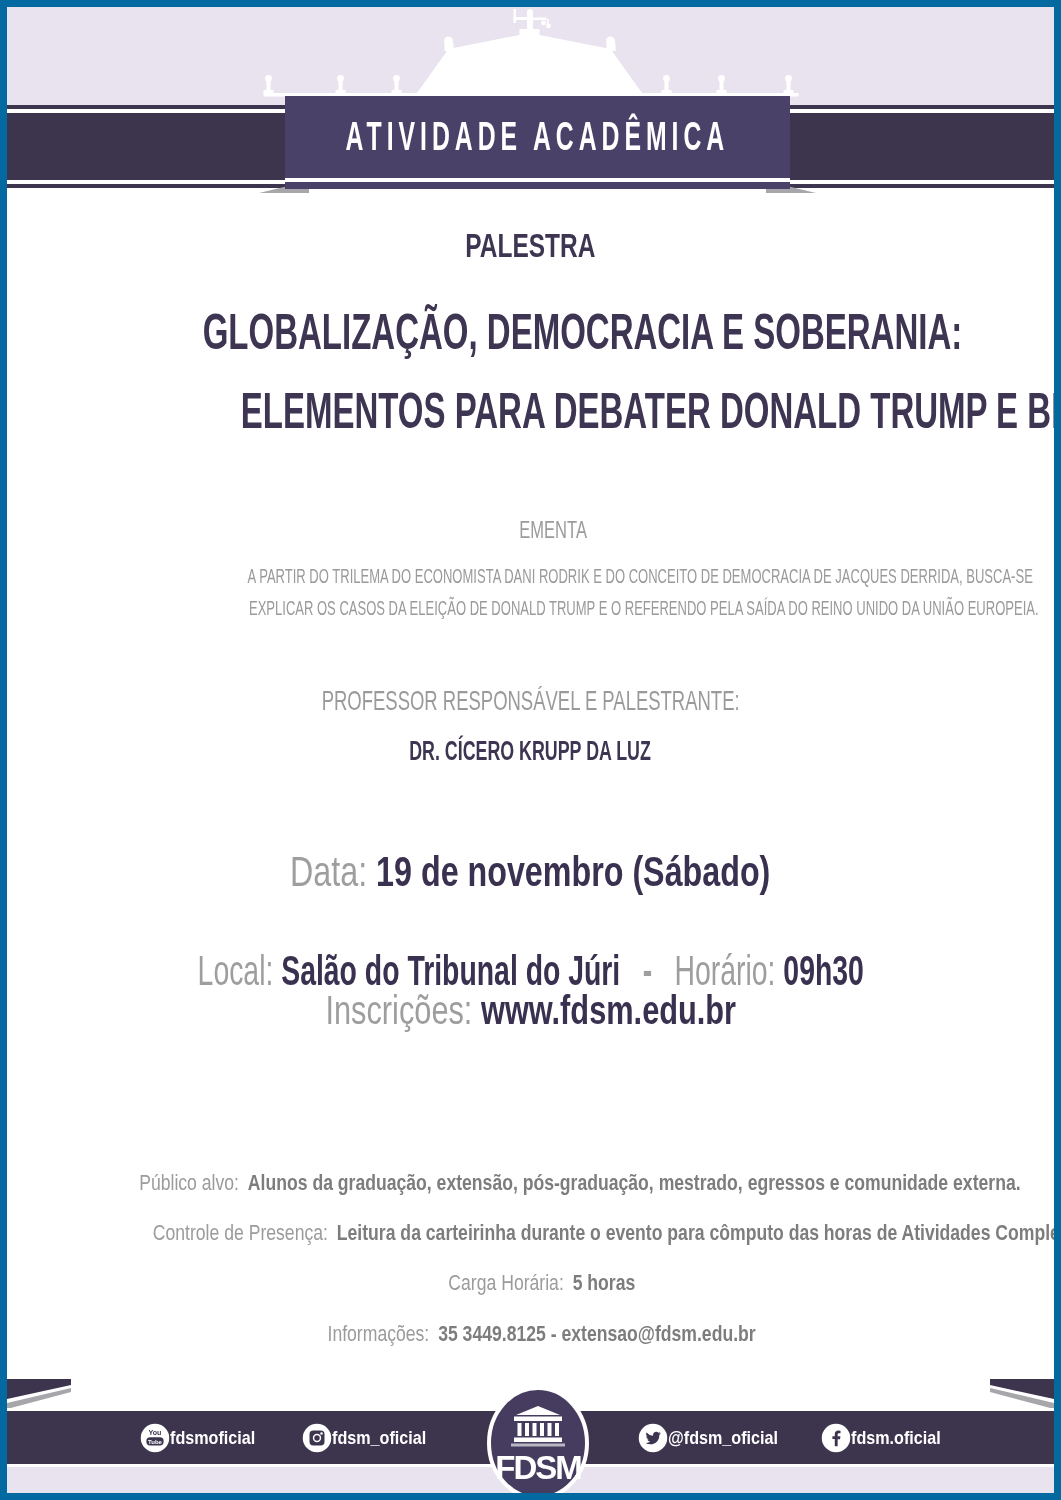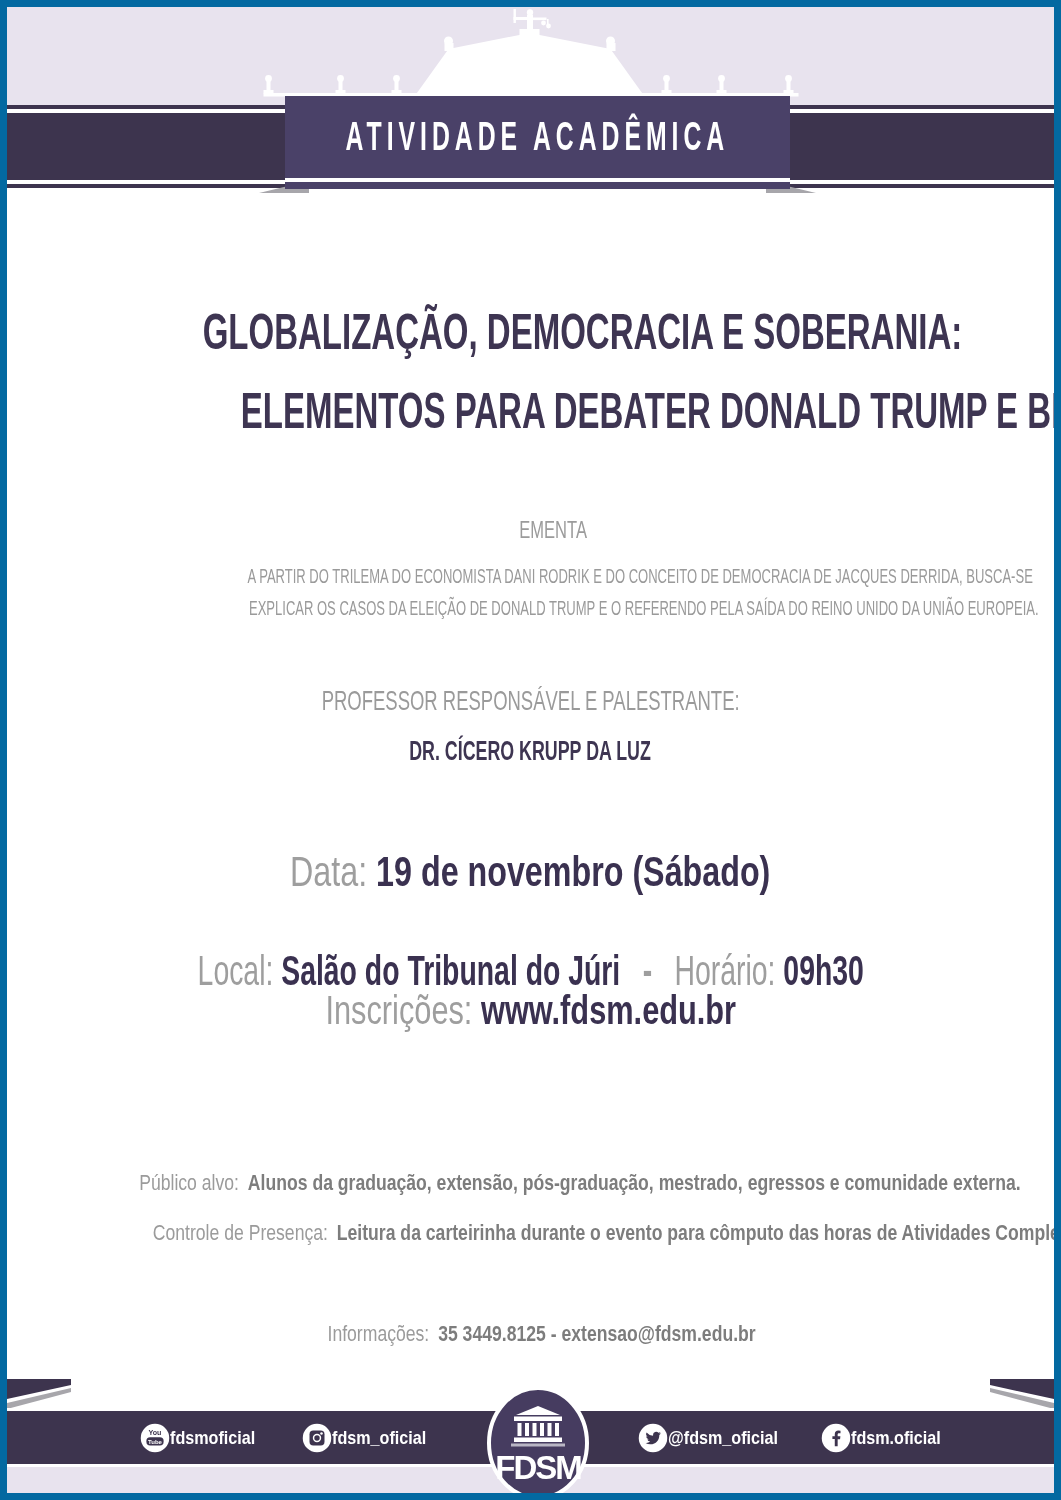--- a/index.html
+++ b/index.html
@@ -118,20 +118,23 @@
   <div class="band"></div>
   <div class="rule rule-bot"></div>
 
   <div class="dart dart-left"></div>
   <div class="dart dart-right"></div>
 
   <div class="ribbon">
     <span class="ribbon-text">ATIVIDADE ACADÊMICA</span>
   </div>
 
+  <div class="line" style="top:219px;">
+    <span class="cond sx72 kicker t-dark">PALESTRA</span>
+  </div>
   <div class="line" style="top:297px;">
     <span class="cond sx66 title t-dark">GLOBALIZAÇÃO, DEMOCRACIA E SOBERANIA:</span>
   </div>
   <div class="line" style="top:376px;">
     <span class="cond sx66 title t-dark">ELEMENTOS PARA DEBATER DONALD TRUMP E BREXIT</span>
   </div>
 
   <div class="line" style="top:510px;padding-left:45px;">
     <span class="cond sx72 ementa-h t-gray">EMENTA</span>
   </div>
@@ -174,20 +177,26 @@
   <div class="line info" style="top:1163px;">
     <span class="cond sx80">
       <span class="lbl">Público alvo:</span>
       <span class="val">Alunos da graduação, extensão, pós-graduação, mestrado, egressos e comunidade externa.</span>
     </span>
   </div>
   <div class="line info" style="top:1213px;">
     <span class="cond sx80">
       <span class="lbl">Controle de Presença:</span>
       <span class="val">Leitura da carteirinha durante o evento para cômputo das horas de Atividades Complementares.</span>
+    </span>
+  </div>
+  <div class="line info" style="top:1263px;">
+    <span class="cond sx80">
+      <span class="lbl">Carga Horária:</span>
+      <span class="val">5 horas</span>
     </span>
   </div>
   <div class="line info" style="top:1314px;">
     <span class="cond sx80">
       <span class="lbl">Informações:</span>
       <span class="val">35 3449.8125 - extensao@fdsm.edu.br</span>
     </span>
   </div>
 
   <svg class="flap flap-left" viewBox="0 0 64 30">

